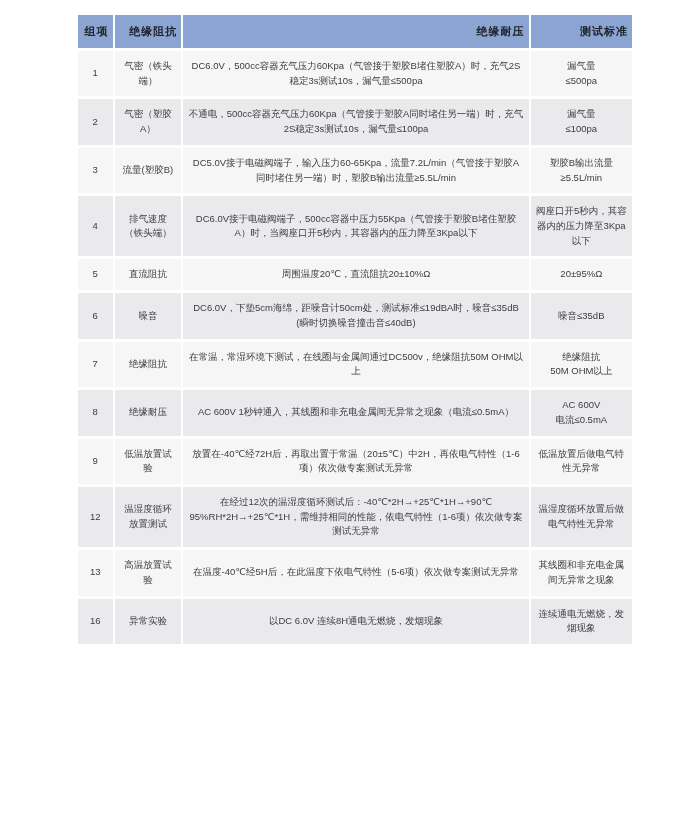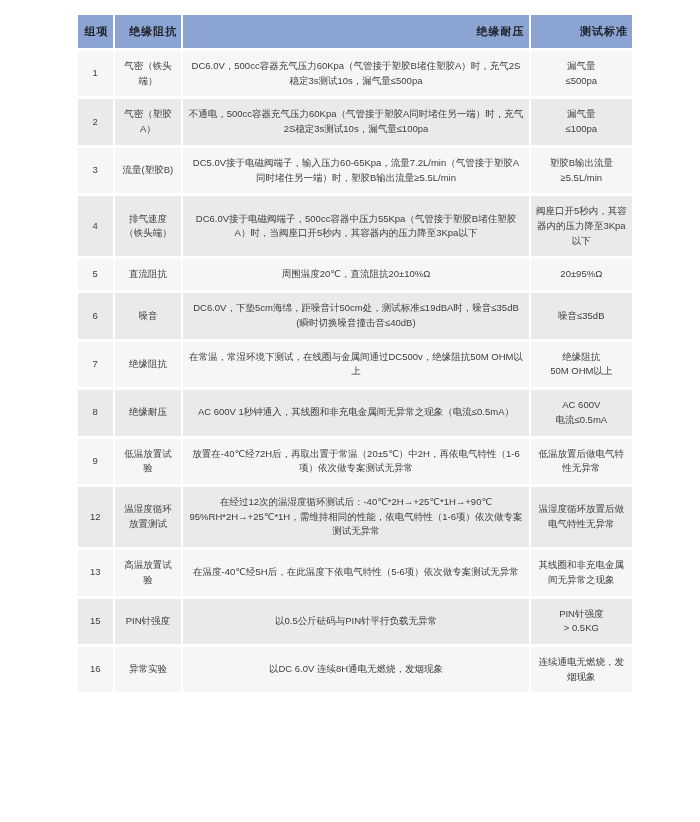--- a/index.html
+++ b/index.html
@@ -135,27 +135,20 @@
 95%RH*2H→+25℃*1H，需维持相同的性能，依电气特性（1-6项）依次做专案测试无异常</td>
           <td>温湿度循环放置后做电气特性无异常</td>
         </tr>
         <tr>
           <td>13</td>
           <td>高温放置试验</td>
           <td>在温度-40℃经5H后，在此温度下依电气特性（5-6项）依次做专案测试无异常</td>
           <td>其线圈和非充电金属间无异常之现象</td>
         </tr>
         <tr>
-          <td>15</td>
-          <td>PIN针强度</td>
-          <td>以0.5公斤砝码与PIN针平行负载无异常</td>
-          <td>PIN针强度
-&gt; 0.5KG</td>
-        </tr>
-        <tr>
           <td>16</td>
           <td>异常实验</td>
           <td>以DC 6.0V 连续8H通电无燃烧，发烟现象</td>
           <td>连续通电无燃烧，发烟现象</td>
         </tr>
       </tbody>
   </table>
 </div>
 
 </body></html>

